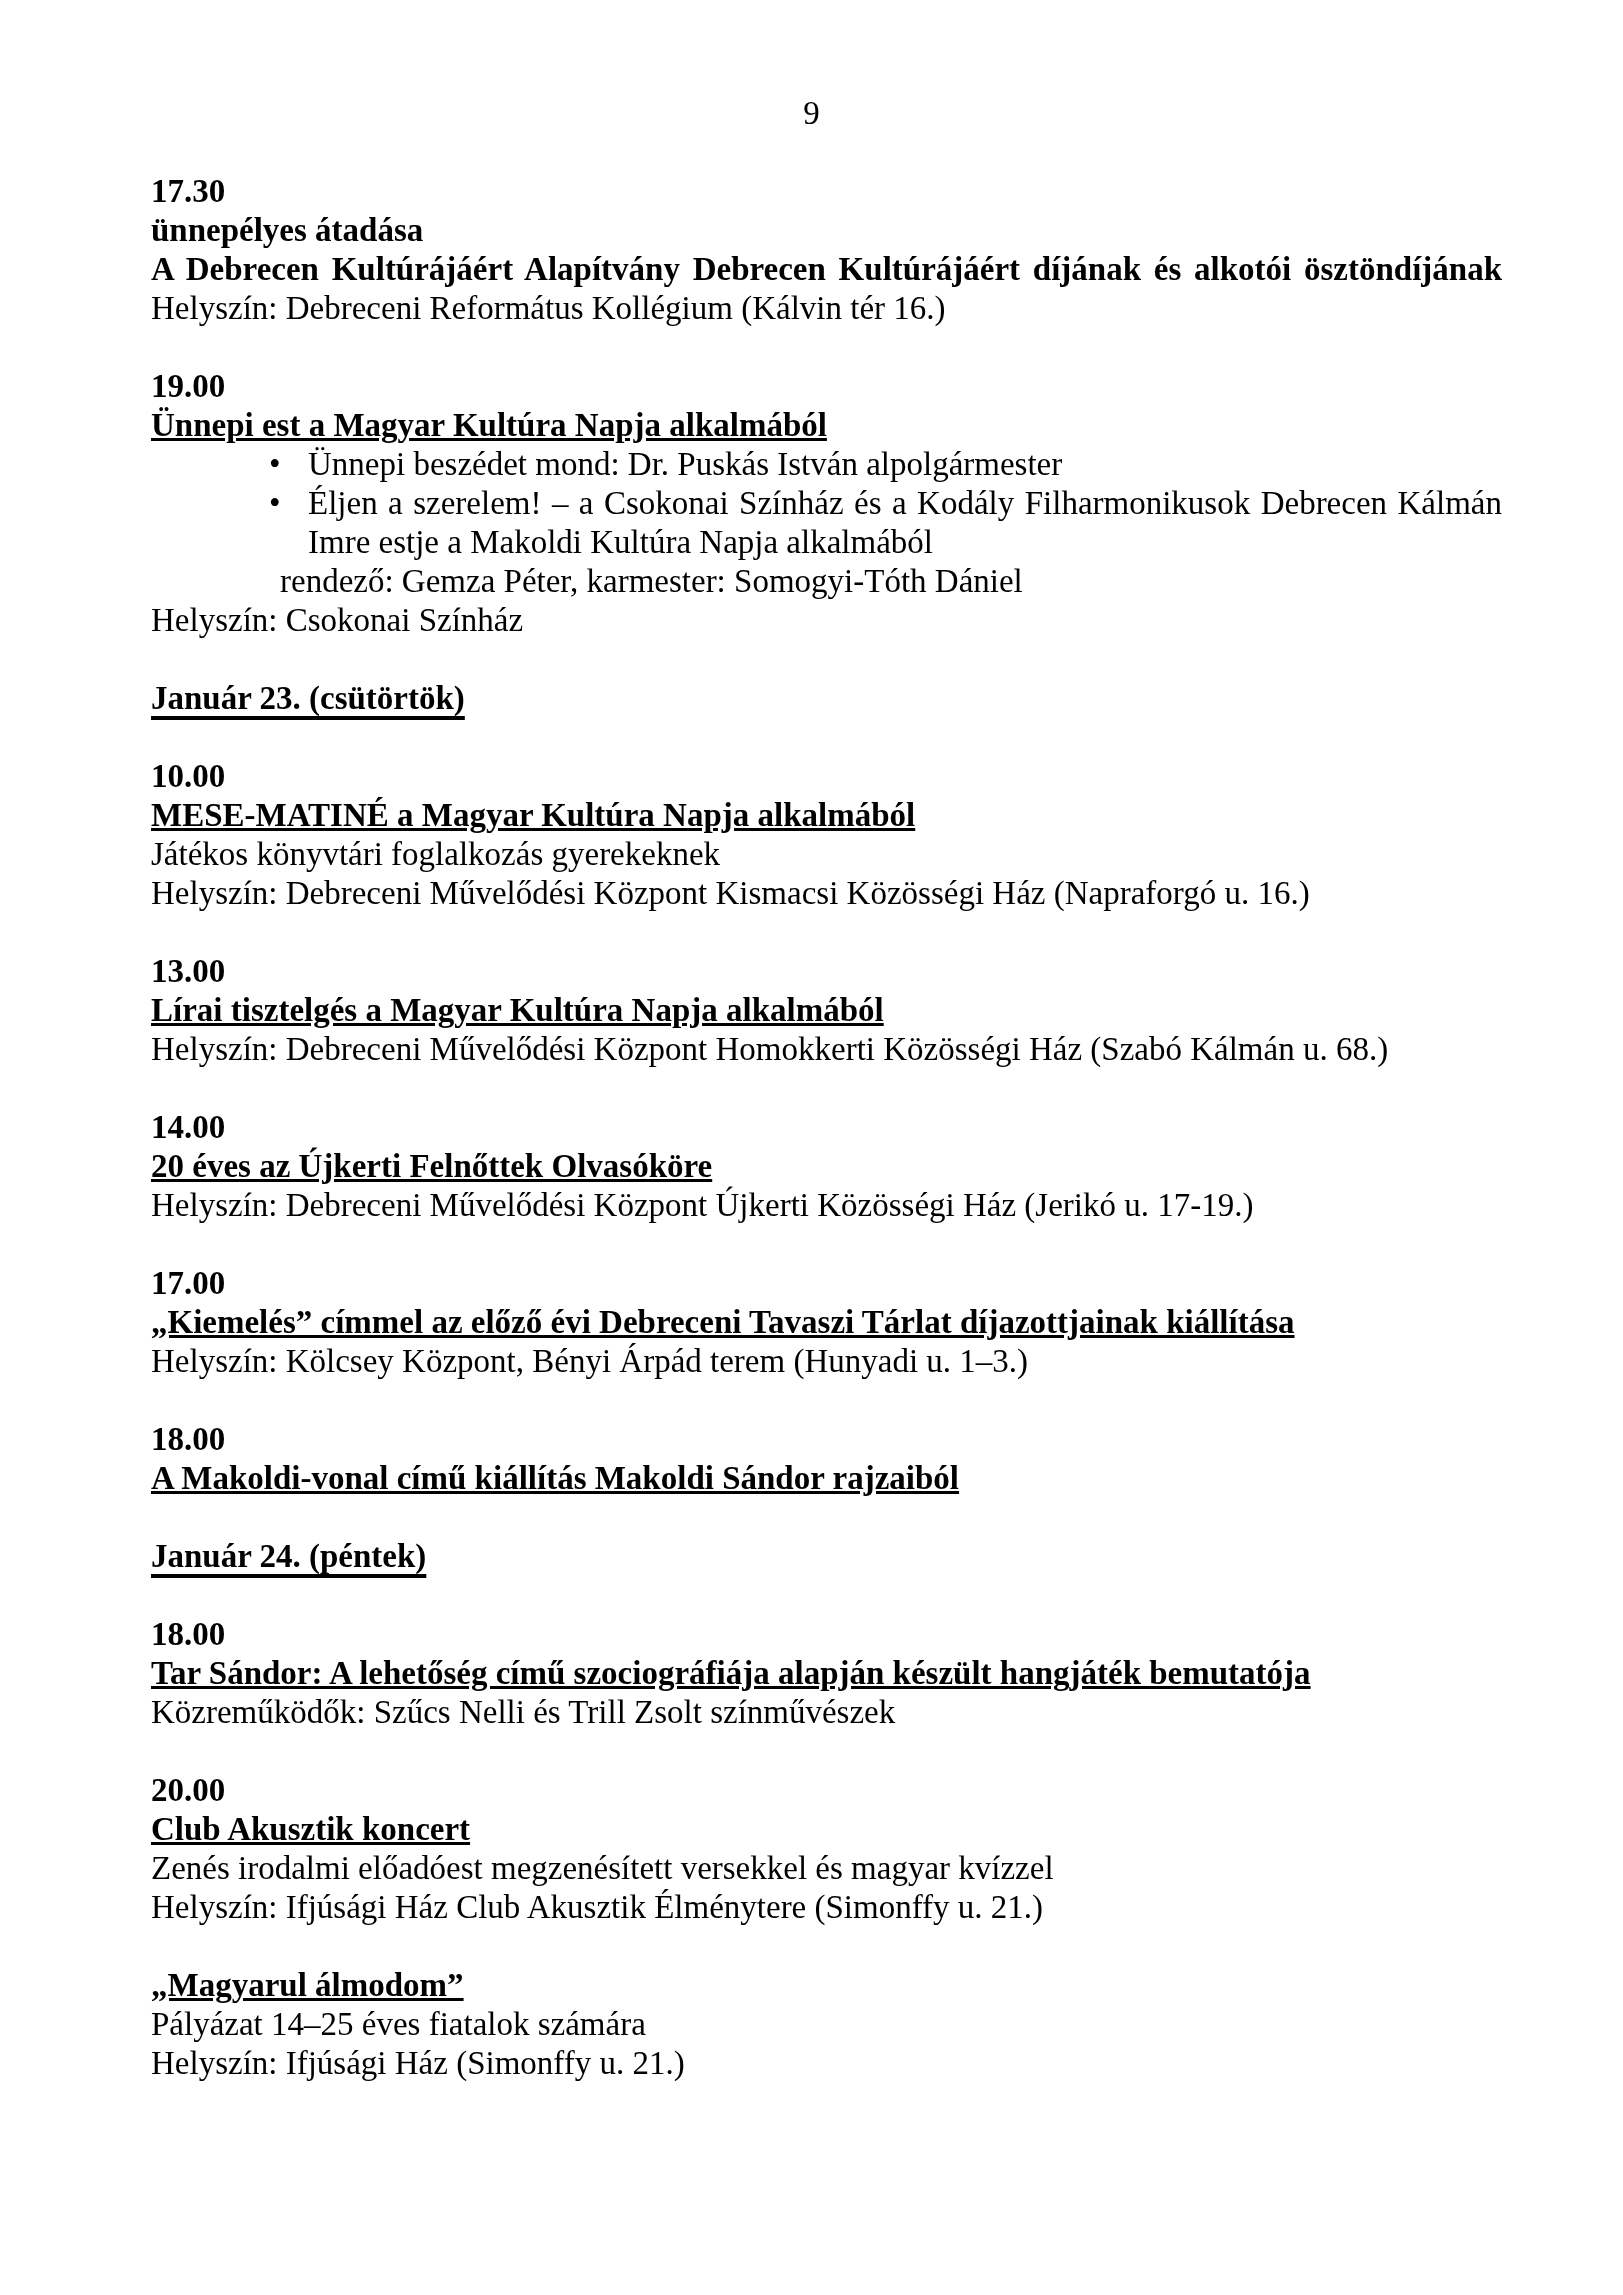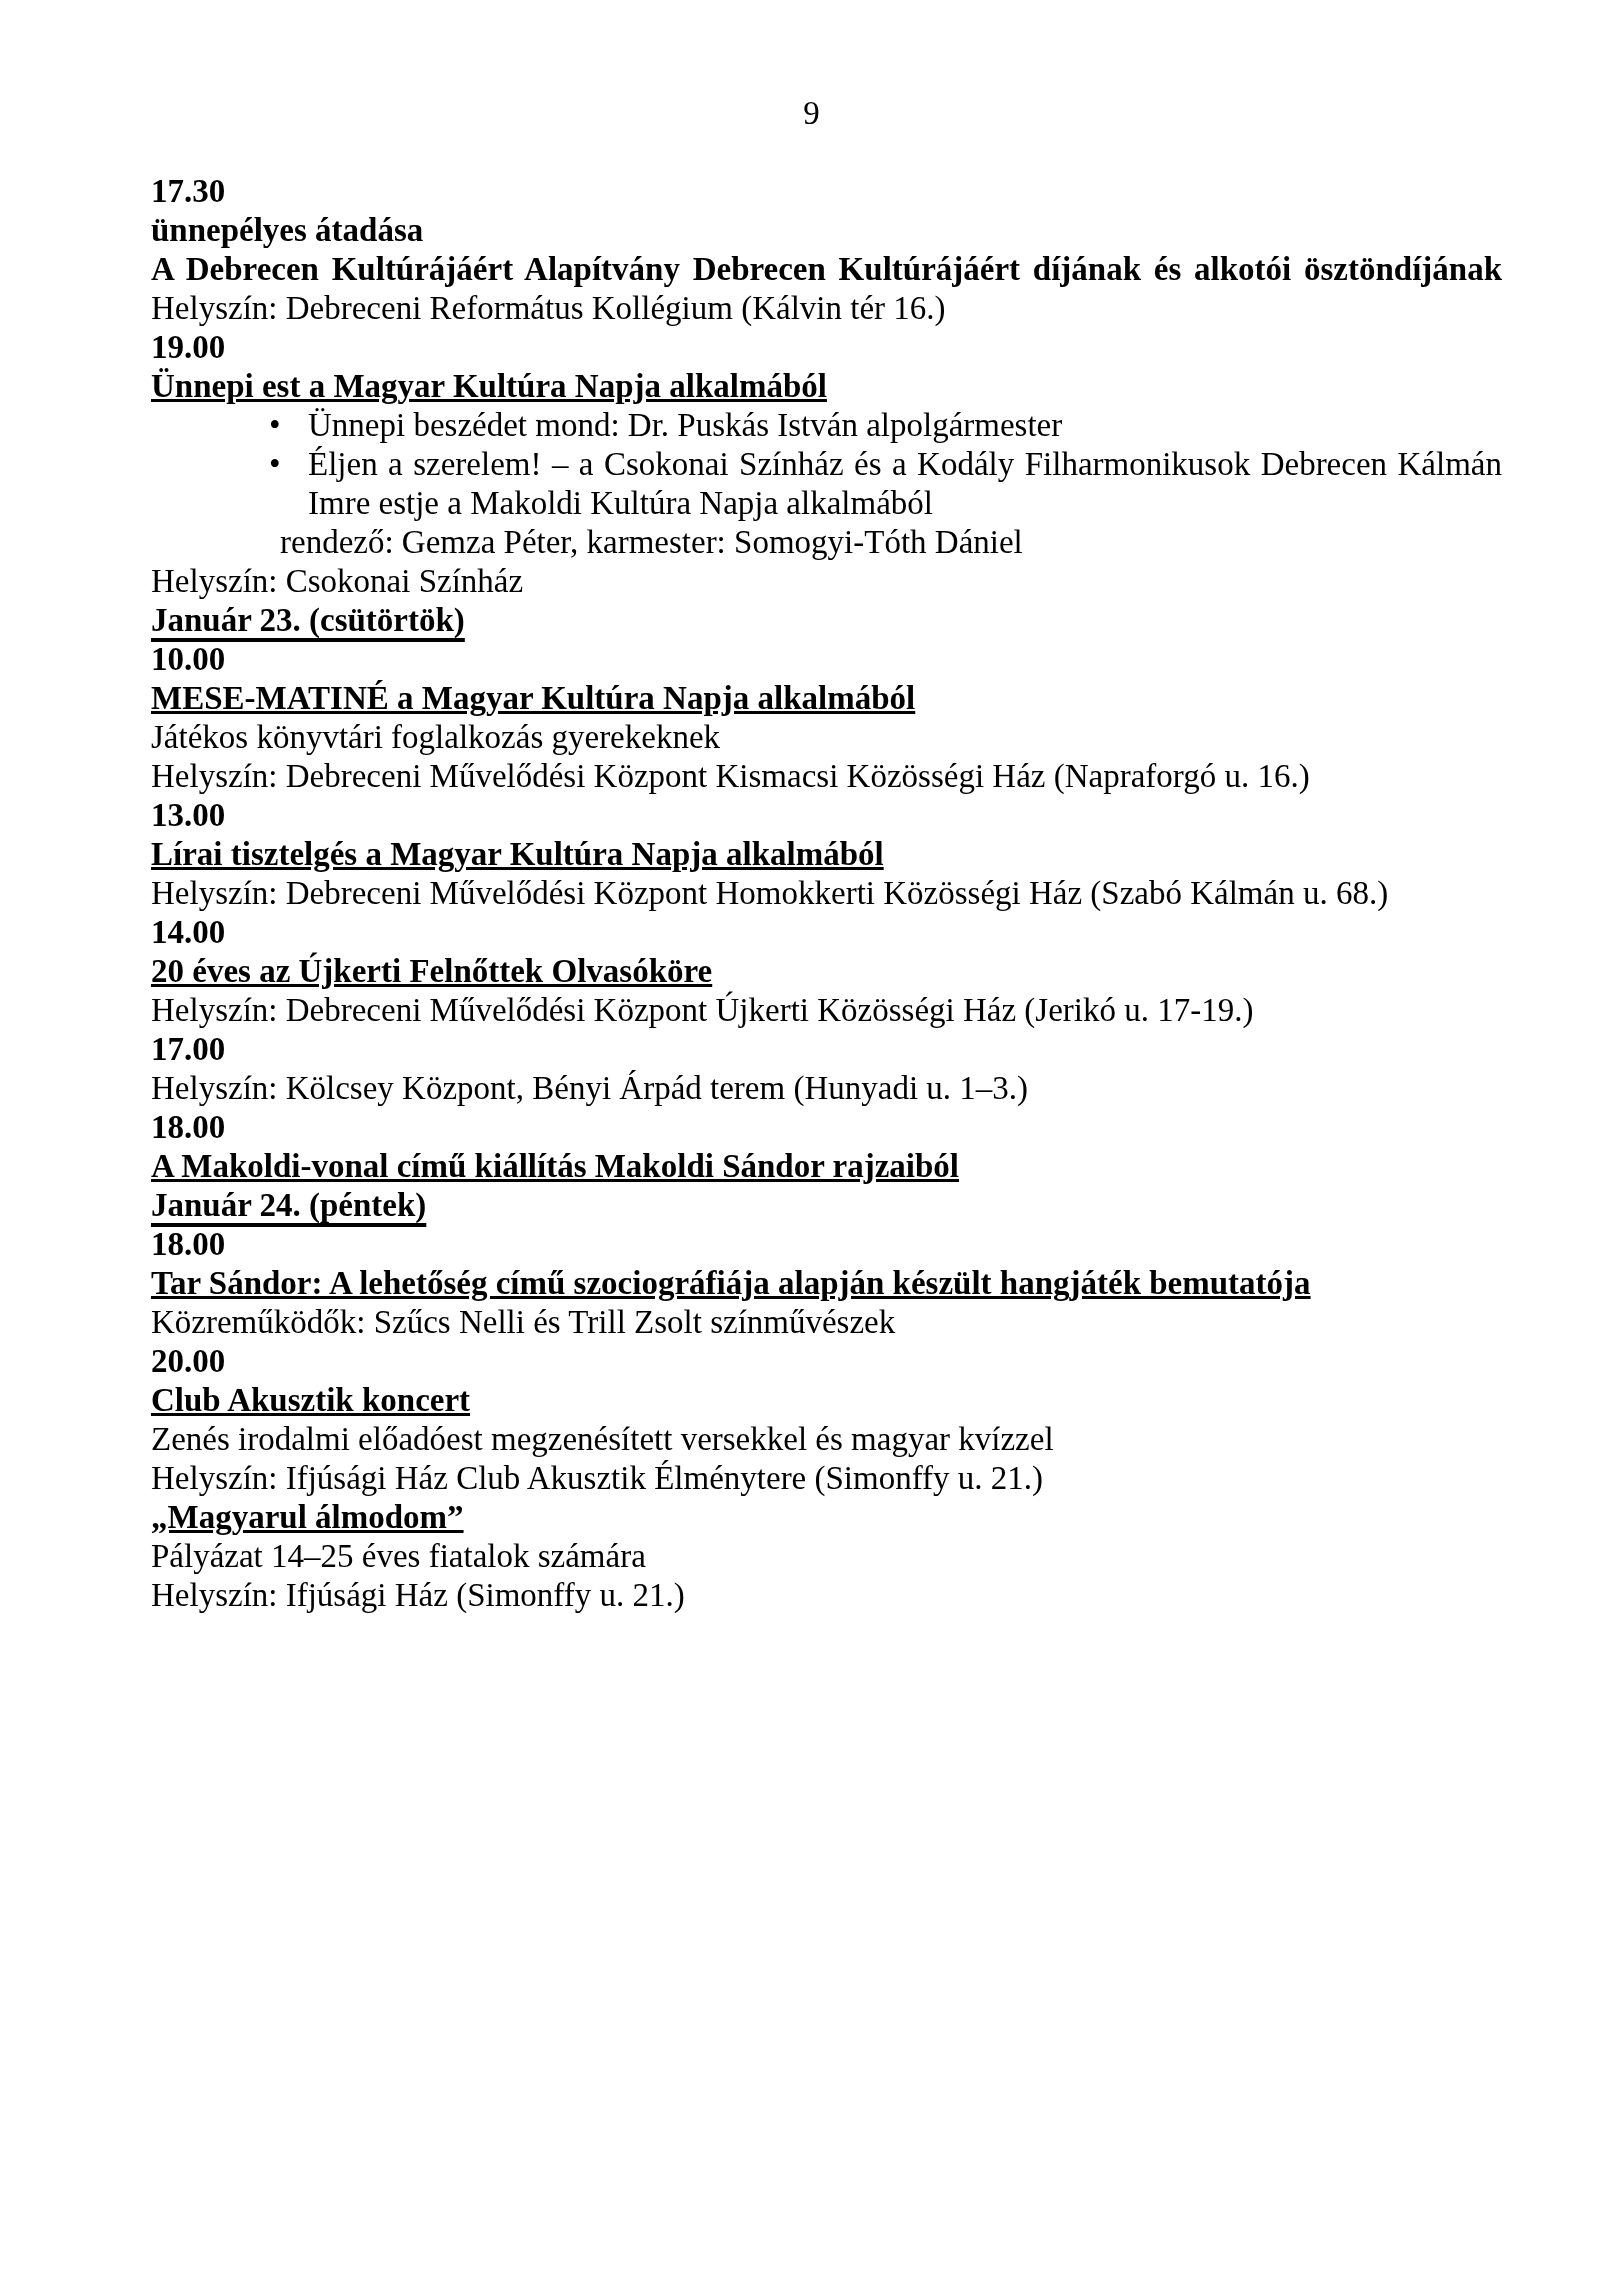--- a/index.html
+++ b/index.html
@@ -23,21 +23,21 @@
     box-sizing: border-box;
   }
   .pagenum {
     text-align: center;
     margin-bottom: 39px;
   }
   .content {
     padding-left: 151px;
     padding-right: 121px;
   }
-  .block { }
+  .block { margin-top: 39px; }
   .content > .block:first-child { margin-top: 12px; }
   .bold { font-weight: bold; }
   .day-header {
     font-weight: bold;
     text-decoration: underline;
     text-decoration-thickness: 3.9px;
     text-underline-offset: 6.5px;
   }
   .line { }
   .oneline { white-space: nowrap; }
@@ -114,20 +114,21 @@
     </section>
 
     <section class="block">
       <div class="line bold oneline">14.00</div>
       <div class="line bold title-justify">20 éves az Újkerti Felnőttek Olvasóköre</div>
       <div class="line oneline">Helyszín: Debreceni Művelődési Központ Újkerti Közösségi Ház (Jerikó u. 17-19.)</div>
     </section>
 
     <section class="block">
       <div class="line bold oneline">17.00</div>
+      <div class="line bold title-justify">„Kiemelés” címmel az előző évi Debreceni Tavaszi Tárlat díjazottjainak kiállítása</div>
       <div class="line oneline">Helyszín: Kölcsey Központ, Bényi Árpád terem (Hunyadi u. 1–3.)</div>
     </section>
 
     <section class="block">
       <div class="line bold oneline">18.00</div>
       <div class="line bold title-justify">A Makoldi-vonal című kiállítás Makoldi Sándor rajzaiból</div>
     </section>
 
     <section class="block">
       <span class="day-header oneline">Január 24. (péntek)</span>

